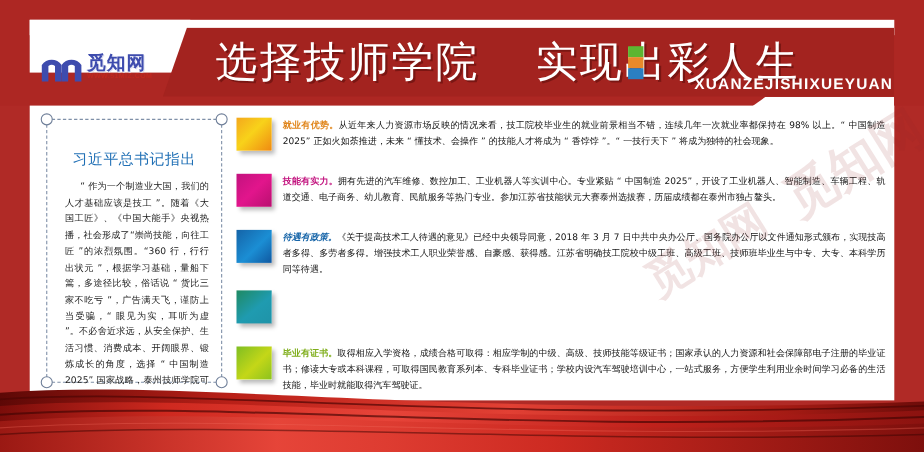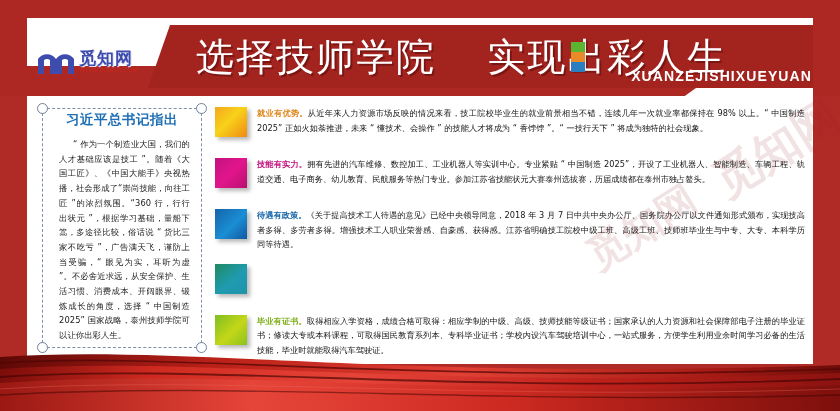--- a/index.html
+++ b/index.html
@@ -121,23 +121,23 @@
   .dot {
     position: absolute; width: 11px; height: 11px;
     border-radius: 50%; background: #ffffff;
     border: 1px solid #6f7f99;
   }
   .dot.tl { left: -6px;  top: -6px; }
   .dot.tr { right: -6px; top: -6px; }
   .dot.bl { left: -6px;  bottom: -6px; }
   .dot.br { right: -6px; bottom: -6px; }
   .sidebar-title {
-    margin-top: 2px;
+    margin-top: 27px;
     text-align: center;
-    font-size: 13.5px; font-weight: bold;
+    font-size: 13.5px; font-weight: normal;
     color: #1f6fb5;
     letter-spacing: .5px;
     font-family: "DejaVu Sans", sans-serif;
   }
   .sidebar-body {
     margin: 8px 11px 0 16px;
     font-size: 8.3px; line-height: 14.7px;
     color: #1b1b1b;
     text-align: justify;
     text-indent: 14px;
@@ -171,21 +171,21 @@
     font-size: 8.2px; line-height: 14.6px;
     color: #141414;
     text-align: justify;
     font-family: "DejaVu Sans", sans-serif;
     padding-top: 4px;
     letter-spacing: .05px;
   }
   .lead { font-weight: bold; }
   .lead.c-orange  { color: #e0851a; }
   .lead.c-magenta { color: #c2127e; margin-top: 48px; }
-  .lead.c-blue    { color: #1564a8; }
+  .lead.c-blue    { color: #1564a8; font-style: italic; }
   .lead.c-teal    { color: #1f8a7a; }
   .lead.c-green   { color: #7fae1b; }
 
   
   .bottom {
     position: absolute; left: 0; bottom: 0; width: 840px; height: 72px;
     overflow: hidden;
   }
   .bottom svg { display: block; }
 

